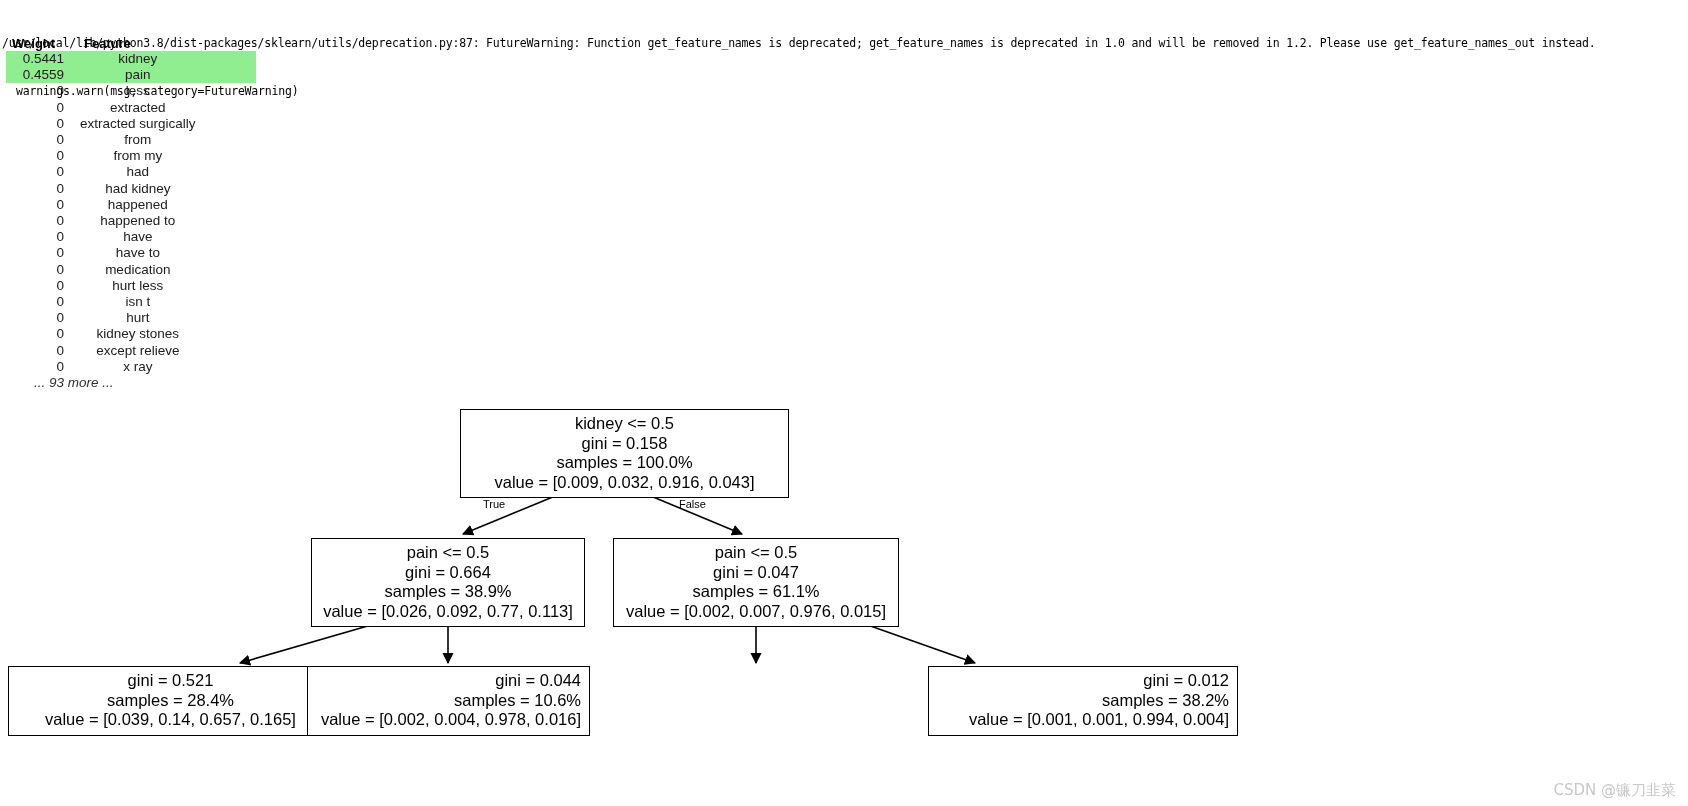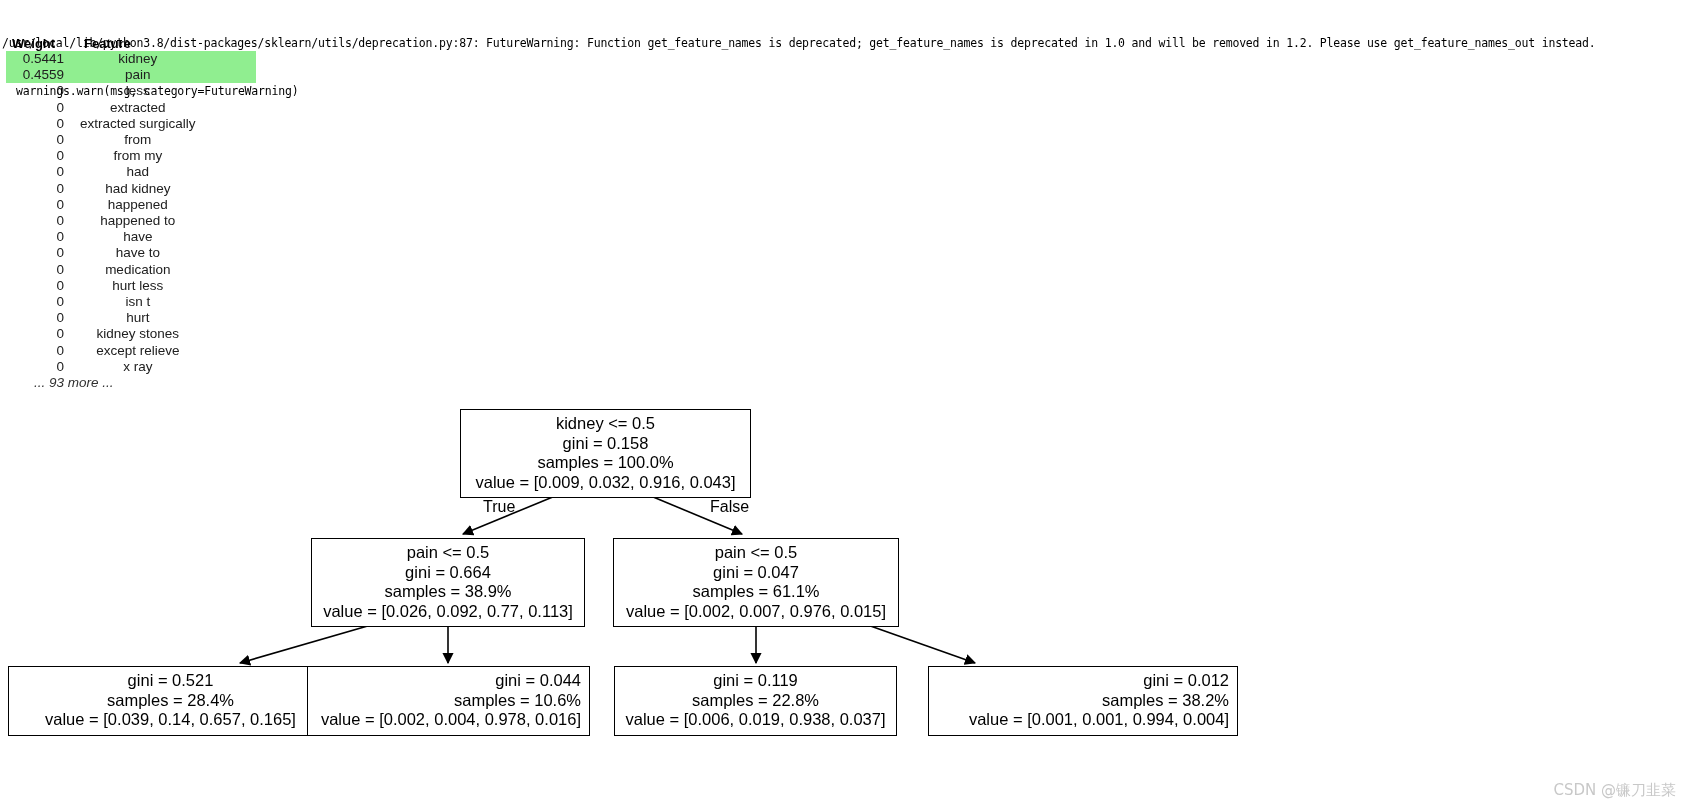--- a/index.html
+++ b/index.html
@@ -98,21 +98,21 @@
     color: #000000;
     padding: 4px 8px 5px 8px;
     white-space: nowrap;
   }
   .tree-node .nl {
     display: block;
   }
   .edge-label {
     position: absolute;
     font-family: "Liberation Sans", sans-serif;
-    font-size: 16px;
+    font-size: 11px;
     color: #000000;
     white-space: nowrap;
     text-align: right;
   }
 
   
   .watermark {
     position: absolute;
     right: 12px;
     bottom: 6px;
@@ -239,29 +239,29 @@
 
     <line x1="378" y1="623" x2="240" y2="663" stroke="#000000" stroke-width="1.6" marker-end="url(#arrow)"></line>
 
     <line x1="448" y1="623" x2="448" y2="663" stroke="#000000" stroke-width="1.6" marker-end="url(#arrow)"></line>
 
     <line x1="756" y1="623" x2="756" y2="663" stroke="#000000" stroke-width="1.6" marker-end="url(#arrow)"></line>
 
     <line x1="862" y1="623" x2="975" y2="663" stroke="#000000" stroke-width="1.6" marker-end="url(#arrow)"></line>
   </svg>
 
-  <div class="tree-node" style="left:460px; top:409px; width:291px;">
+  <div class="tree-node" style="left:460px; top:409px; width:329px;">
     <span class="nl">kidney &lt;= 0.5</span>
     <span class="nl">gini = 0.158</span>
     <span class="nl">samples = 100.0%</span>
     <span class="nl">value = [0.009, 0.032, 0.916, 0.043]</span>
   </div>
 
   <div class="edge-label" style="left:483px; top:498px;">True</div>
-  <div class="edge-label" style="left:710px; top:498px;">False</div>
+  <div class="edge-label" style="left:679px; top:498px;">False</div>
 
   <div class="tree-node" style="left:311px; top:538px; width:274px;">
     <span class="nl">pain &lt;= 0.5</span>
     <span class="nl">gini = 0.664</span>
     <span class="nl">samples = 38.9%</span>
     <span class="nl">value = [0.026, 0.092, 0.77, 0.113]</span>
   </div>
 
   <div class="tree-node" style="left:613px; top:538px; width:286px;">
     <span class="nl">pain &lt;= 0.5</span>
@@ -275,25 +275,20 @@
     <span class="nl">samples = 28.4%</span>
     <span class="nl">value = [0.039, 0.14, 0.657, 0.165]</span>
   </div>
 
   <div class="tree-node" style="left:307px; top:666px; width:283px;text-align:right;">
     <span class="nl">gini = 0.044</span>
     <span class="nl">samples = 10.6%</span>
     <span class="nl">value = [0.002, 0.004, 0.978, 0.016]</span>
   </div>
 
-  <div class="tree-node" style="left:614px; top:666px; width:283px;">
-    <span class="nl">gini = 0.119</span>
-    <span class="nl">samples = 22.8%</span>
-    <span class="nl">value = [0.006, 0.019, 0.938, 0.037]</span>
-  </div>
 
   <div class="tree-node" style="left:928px; top:666px; width:310px;text-align:right;">
     <span class="nl">gini = 0.012</span>
     <span class="nl">samples = 38.2%</span>
     <span class="nl">value = [0.001, 0.001, 0.994, 0.004]</span>
   </div>
 
   <div class="watermark">CSDN @镰刀韭菜</div>
 
 </div>

